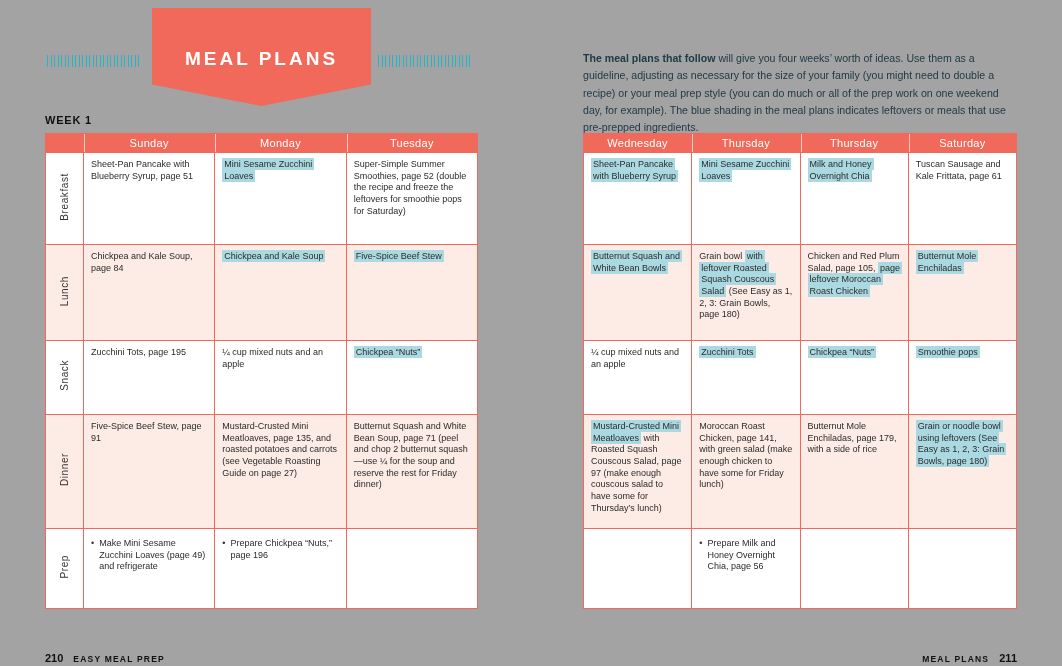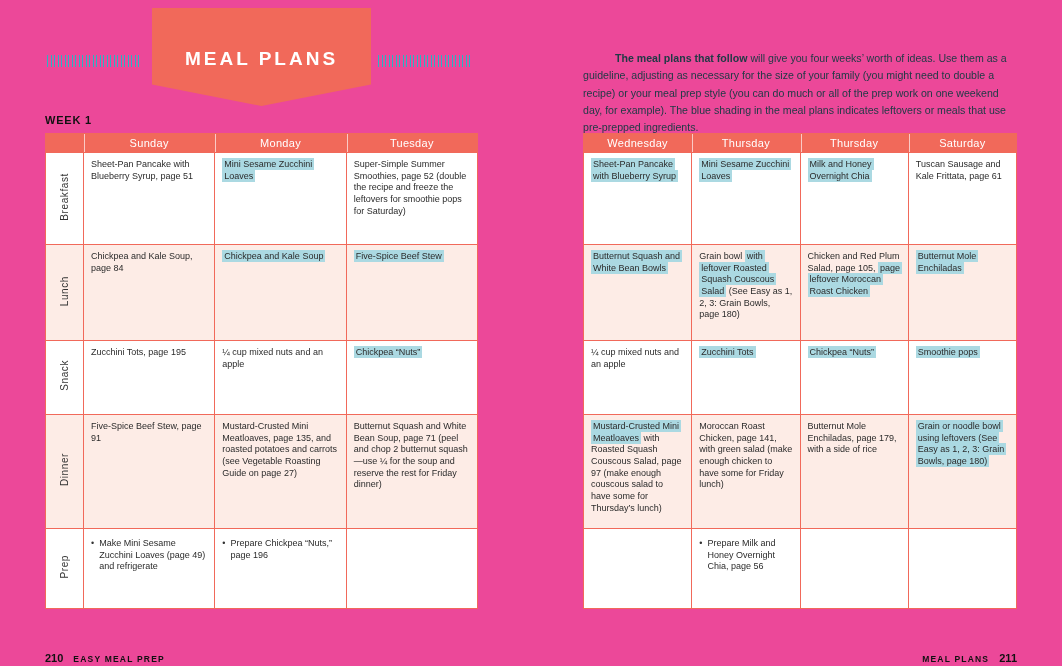--- a/index.html
+++ b/index.html
@@ -1,18 +1,18 @@
 <!DOCTYPE html>
 <html><head>
 <meta charset="utf-8">
 <style>
   * { margin: 0; padding: 0; box-sizing: border-box; }
   html, body { background: #ffffff; }
   body { font-family: "Liberation Sans", "DejaVu Sans", sans-serif; }
-  .spread { position: relative; width: 1062px; height: 666px; background: #ec4899; overflow: hidden; }
+  .spread { position: relative; width: 1062px; height: 666px; background: #a3a3a3; overflow: hidden; }
 
   
   .banner {
     position: absolute; left: 152px; top: 8px; width: 219px; height: 98px;
     background: #f1695a;
     clip-path: polygon(0 0, 100% 0, 100% 78%, 50% 100%, 0 78%);
     display: flex; justify-content: center; align-items: flex-start;
   }
   .banner-title {
     margin-top: 40px; color: #ffffff; font-size: 19px; font-weight: 700; letter-spacing: 3px;
@@ -69,21 +69,21 @@
   .hl {
     background: #abd9e2; padding: 1px 2px;
     box-decoration-break: clone; -webkit-box-decoration-break: clone;
   }
 
   
   .intro {
     position: absolute; left: 583px; top: 50px; width: 436px;
     font-size: 10.6px; line-height: 1.63; color: #203a46;
   }
-  .intro strong { font-weight: 700; margin-left: 32px; }
+  .intro strong { font-weight: 700; }
 
   
   .footer { position: absolute; top: 652px; display: flex; align-items: baseline; gap: 10px; }
   .footer-left { left: 45px; }
   .footer-right { right: 45px; }
   .page-num { font-size: 11px; font-weight: 700; color: #111111; }
   .footer-label { font-size: 8.5px; font-weight: 700; letter-spacing: 1.2px; color: #111111; }
 </style>
 </head>
 <body>

